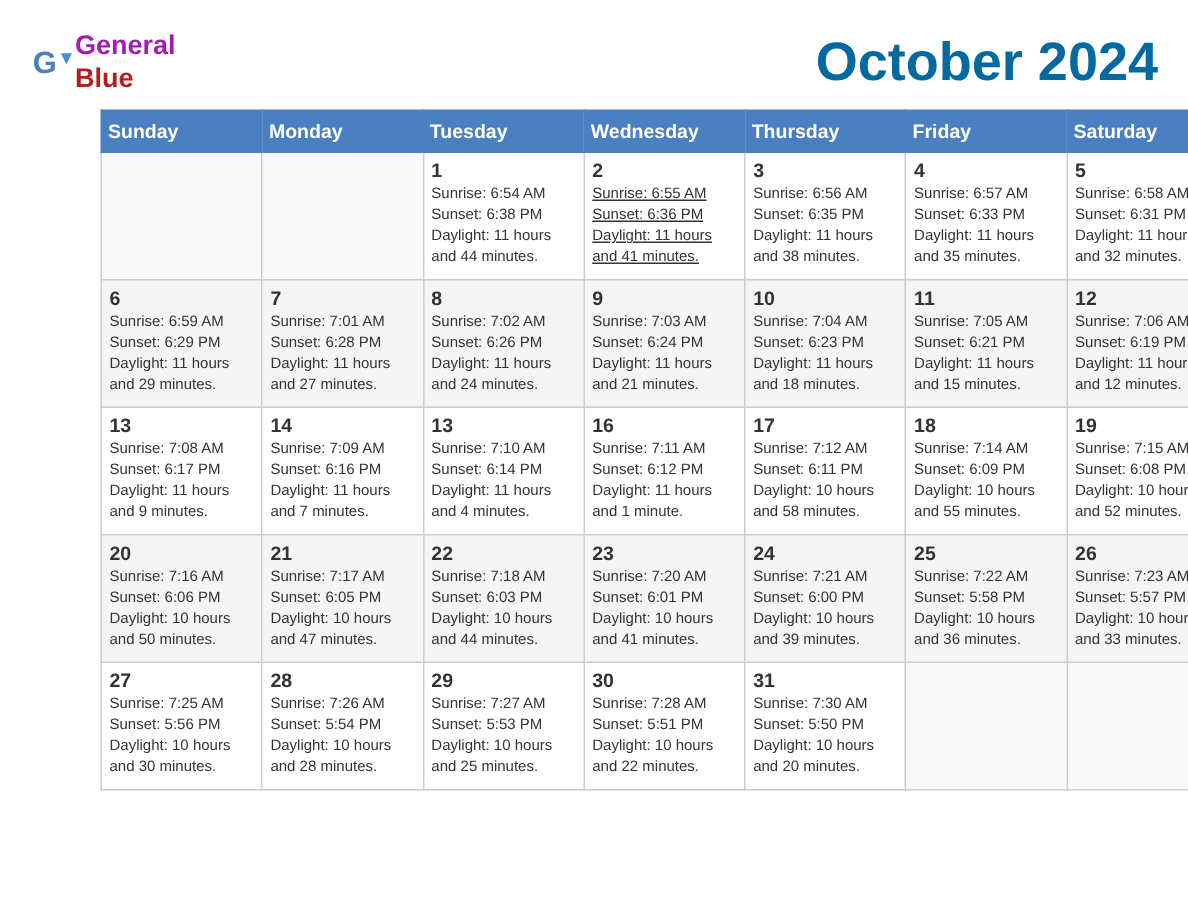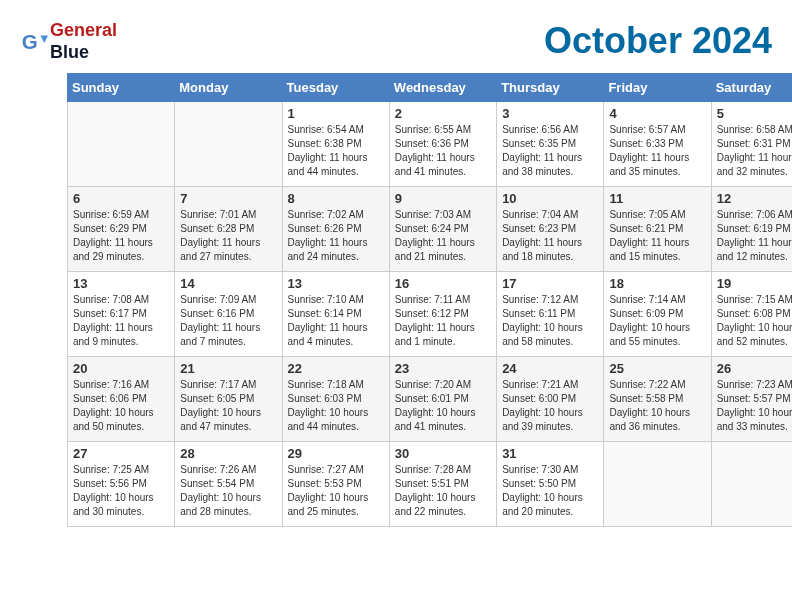--- a/index.html
+++ b/index.html
@@ -20,21 +20,21 @@
       display: flex;
       align-items: center;
     }
     .logo-text {
       font-size: 18px;
       font-weight: bold;
       color: #333;
       line-height: 1.2;
     }
     .logo-text span {
-      color: #b91c1c;
+      color: #a21caf;
     }
     .logo-icon {
       width: 28px;
       height: 28px;
       margin-right: 2px;
     }
     .title-block {
       text-align: right;
     }
     .month-title {
@@ -93,21 +93,21 @@
 <body>
 
 <div class="header">
   <div class="logo">
     <svg class="logo-icon" viewBox="0 0 30 30">
       <text x="2" y="22" font-size="22" font-weight="bold" fill="#4a7fc1">G</text>
       <polygon points="22,8 30,8 26,16" fill="#4a90d9"></polygon>
     </svg>
     <div class="logo-text">
       <div><span>General</span></div>
-      <div><span style="color:#0f172a">Blue</span></div>
+      <div><span style="color:#b91c1c">Blue</span></div>
     </div>
   </div>
   <div class="title-block">
     <div class="month-title">October 2024</div>
   </div>
 </div>
 
 <table>
   <thead>
     <tr>
@@ -125,21 +125,21 @@
         <td class="empty"></td>
         <td class="empty"></td>
         <td>
           <span class="day-number">1</span>
           <div class="day-info" style="white-space: pre-line;">Sunrise: 6:54 AM
 Sunset: 6:38 PM
 Daylight: 11 hours and 44 minutes.</div>
         </td>
         <td>
           <span class="day-number">2</span>
-          <div class="day-info" style="white-space: pre-line;">Sunrise: 6:55 AM
+          <div class="day-info" style="white-space: pre-line; text-decoration: underline;">Sunrise: 6:55 AM
 Sunset: 6:36 PM
 Daylight: 11 hours and 41 minutes.</div>
         </td>
         <td>
           <span class="day-number">3</span>
           <div class="day-info" style="white-space: pre-line;">Sunrise: 6:56 AM
 Sunset: 6:35 PM
 Daylight: 11 hours and 38 minutes.</div>
         </td>
         <td>

